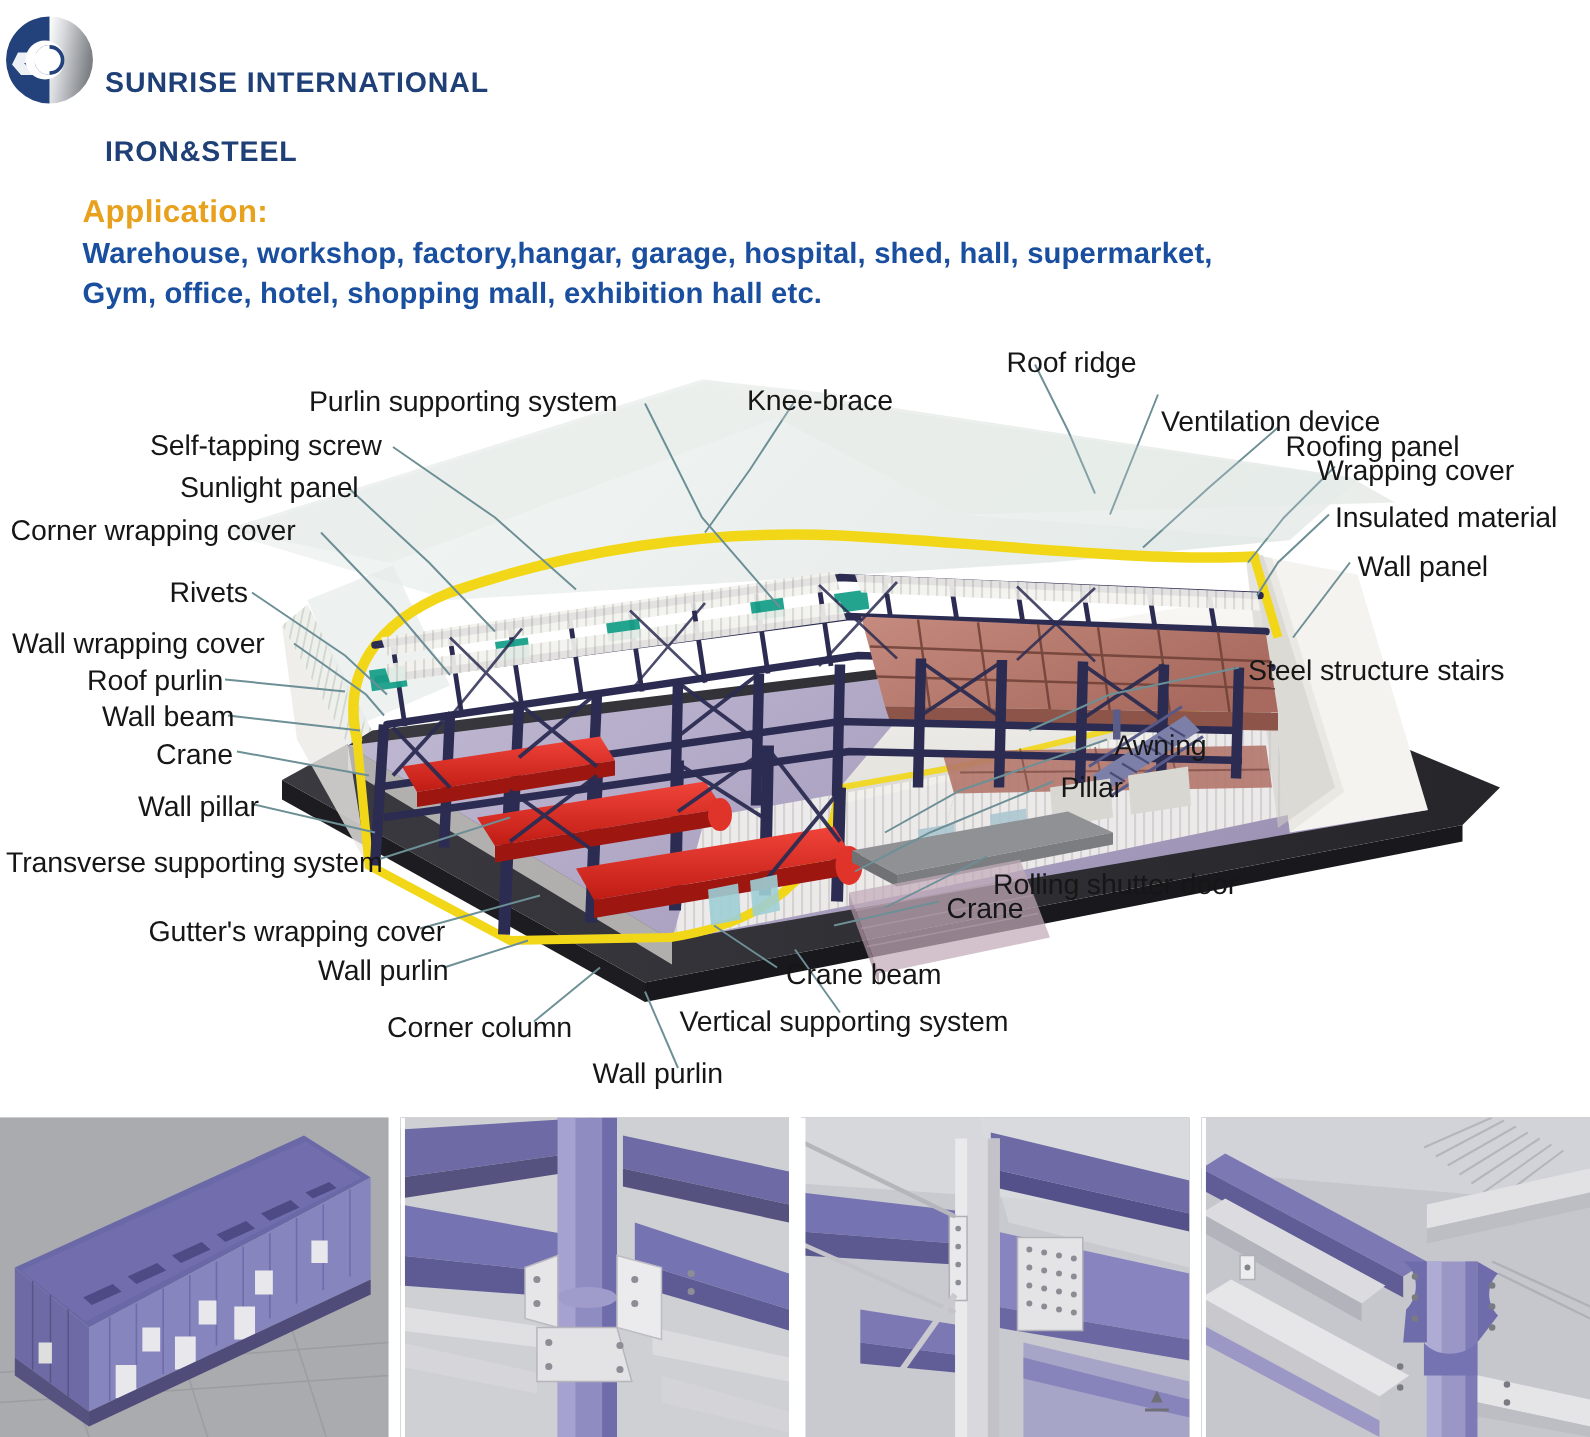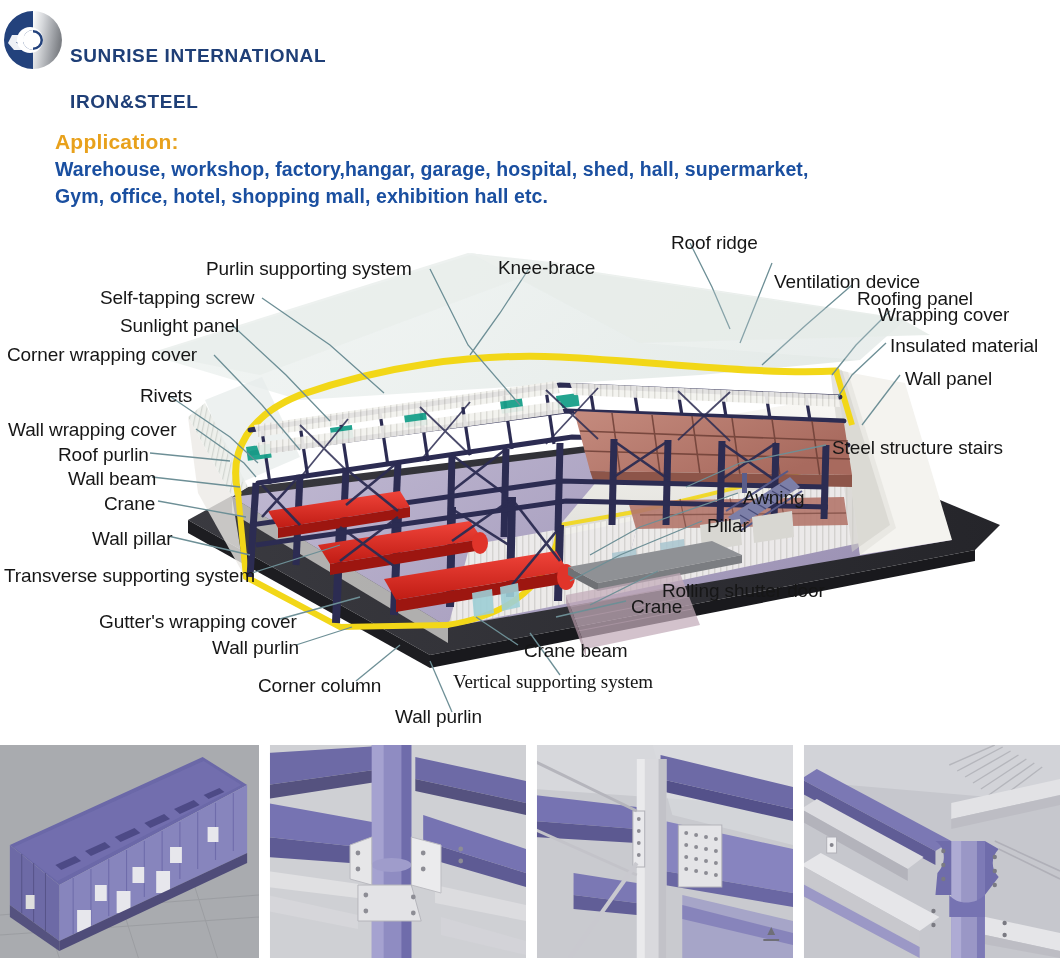--- a/index.html
+++ b/index.html
@@ -419,21 +419,21 @@
       <path d="M560,450 L530,408"></path>
     </g>
 
     <polygon points="470,28 905,95 860,135 640,118" fill="#ffffff" opacity="0.18"></polygon>
   </svg>
 
   <div class="callout" style="left:206px; top:33px;">Purlin supporting system</div>
   <div class="callout" style="left:100px; top:62px;">Self-tapping screw</div>
   <div class="callout" style="left:120px; top:90px;">Sunlight panel</div>
   <div class="callout" style="left:7px; top:119px;">Corner wrapping cover</div>
-  <div class="callout" style="left:113px; top:160px;margin-left:27px;">Rivets</div>
+  <div class="callout" style="left:113px; top:160px;">Rivets</div>
   <div class="callout" style="left:8px; top:194px;">Wall wrapping cover</div>
   <div class="callout" style="left:58px; top:219px;">Roof purlin</div>
   <div class="callout" style="left:68px; top:243px;">Wall beam</div>
   <div class="callout" style="left:104px; top:268px;">Crane</div>
   <div class="callout" style="left:92px; top:303px;">Wall pillar</div>
   <div class="callout" style="left:4px; top:340px;">Transverse supporting system</div>
   <div class="callout" style="left:99px; top:386px;">Gutter's wrapping cover</div>
   <div class="callout" style="left:212px; top:412px;">Wall purlin</div>
   <div class="callout" style="left:258px; top:450px;">Corner column</div>
   <div class="callout" style="left:395px; top:481px;">Wall purlin</div>
@@ -443,21 +443,21 @@
   <div class="callout" style="left:857px; top:63px;">Roofing panel</div>
   <div class="callout" style="left:878px; top:79px;">Wrapping cover</div>
   <div class="callout" style="left:890px; top:110px;">Insulated material</div>
   <div class="callout" style="left:905px; top:143px;">Wall panel</div>
   <div class="callout" style="left:832px; top:212px;">Steel structure stairs</div>
   <div class="callout" style="left:743px; top:262px;">Awning</div>
   <div class="callout" style="left:707px; top:290px;">Pillar</div>
   <div class="callout" style="left:662px; top:355px;">Rolling shutter door</div>
   <div class="callout" style="left:631px; top:371px;">Crane</div>
   <div class="callout" style="left:524px; top:415px;">Crane beam</div>
-  <div class="callout" style="left:453px; top:446px;font-family:Liberation Serif, serif;">Vertical supporting system</div>
+  <div class="callout" style="left:453px; top:446px;">Vertical supporting system</div>
 </div>
 
 <div id="thumbs">
 
   <div class="thumb">
     <svg viewBox="0 0 262 213" preserveAspectRatio="none">
       <rect width="262" height="213" fill="#a9abaf"></rect>
 
       <g stroke="#9b9da1" stroke-width="1">
         <path d="M0,170 L262,150"></path>

